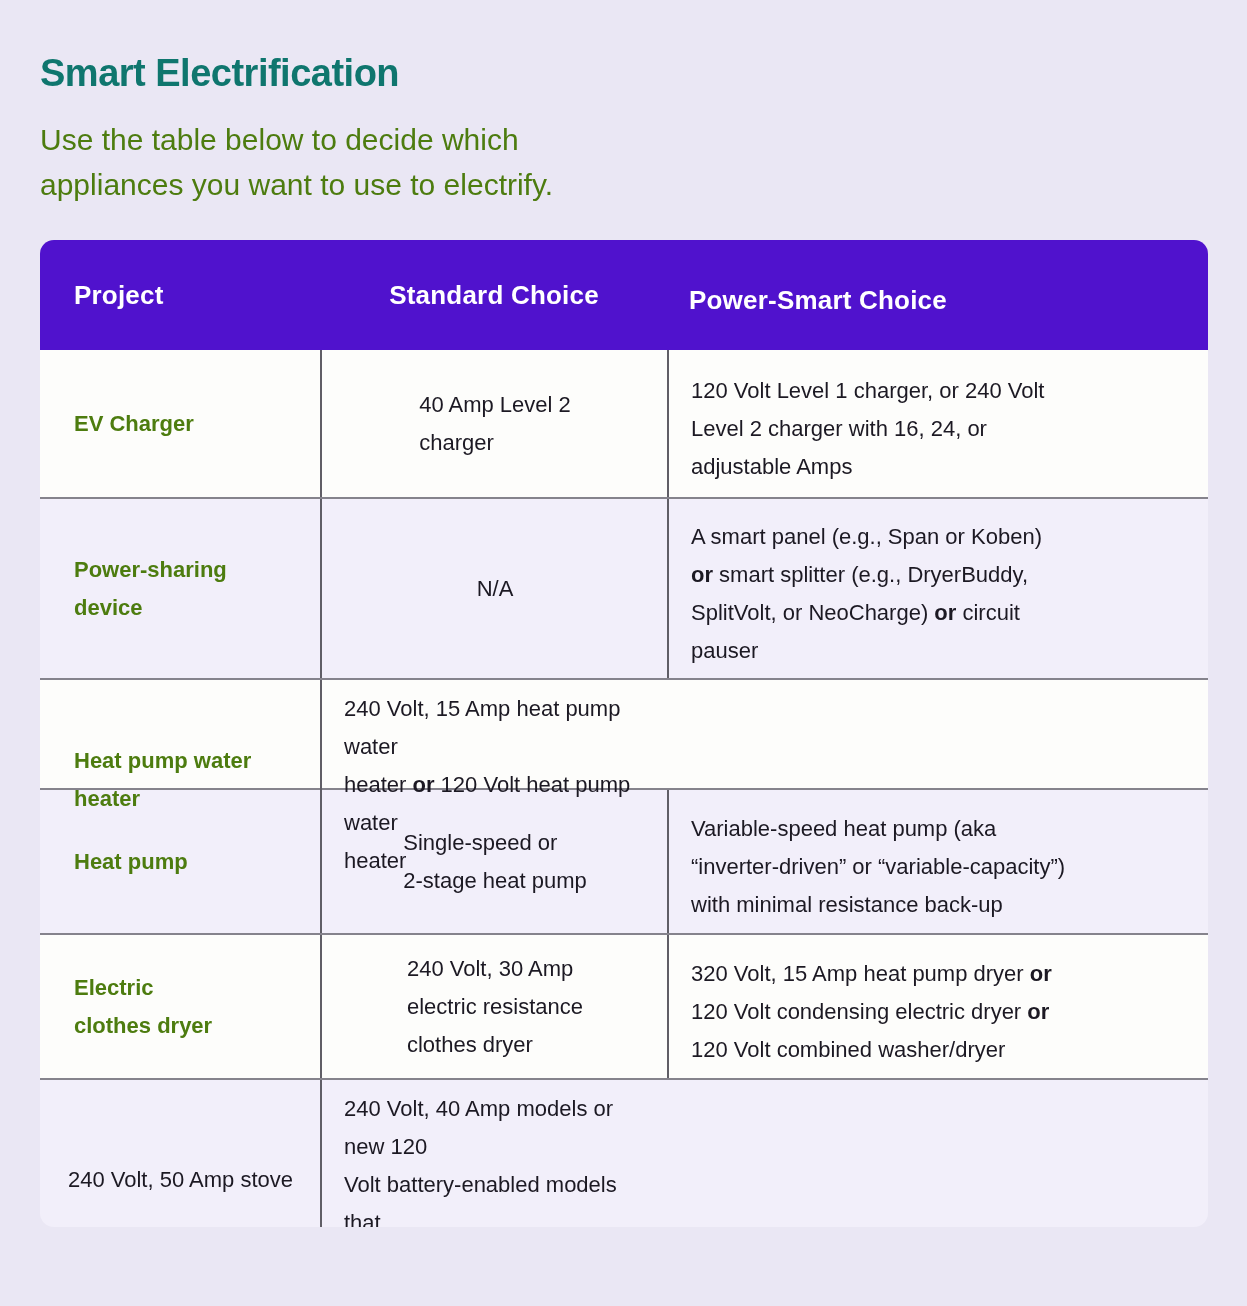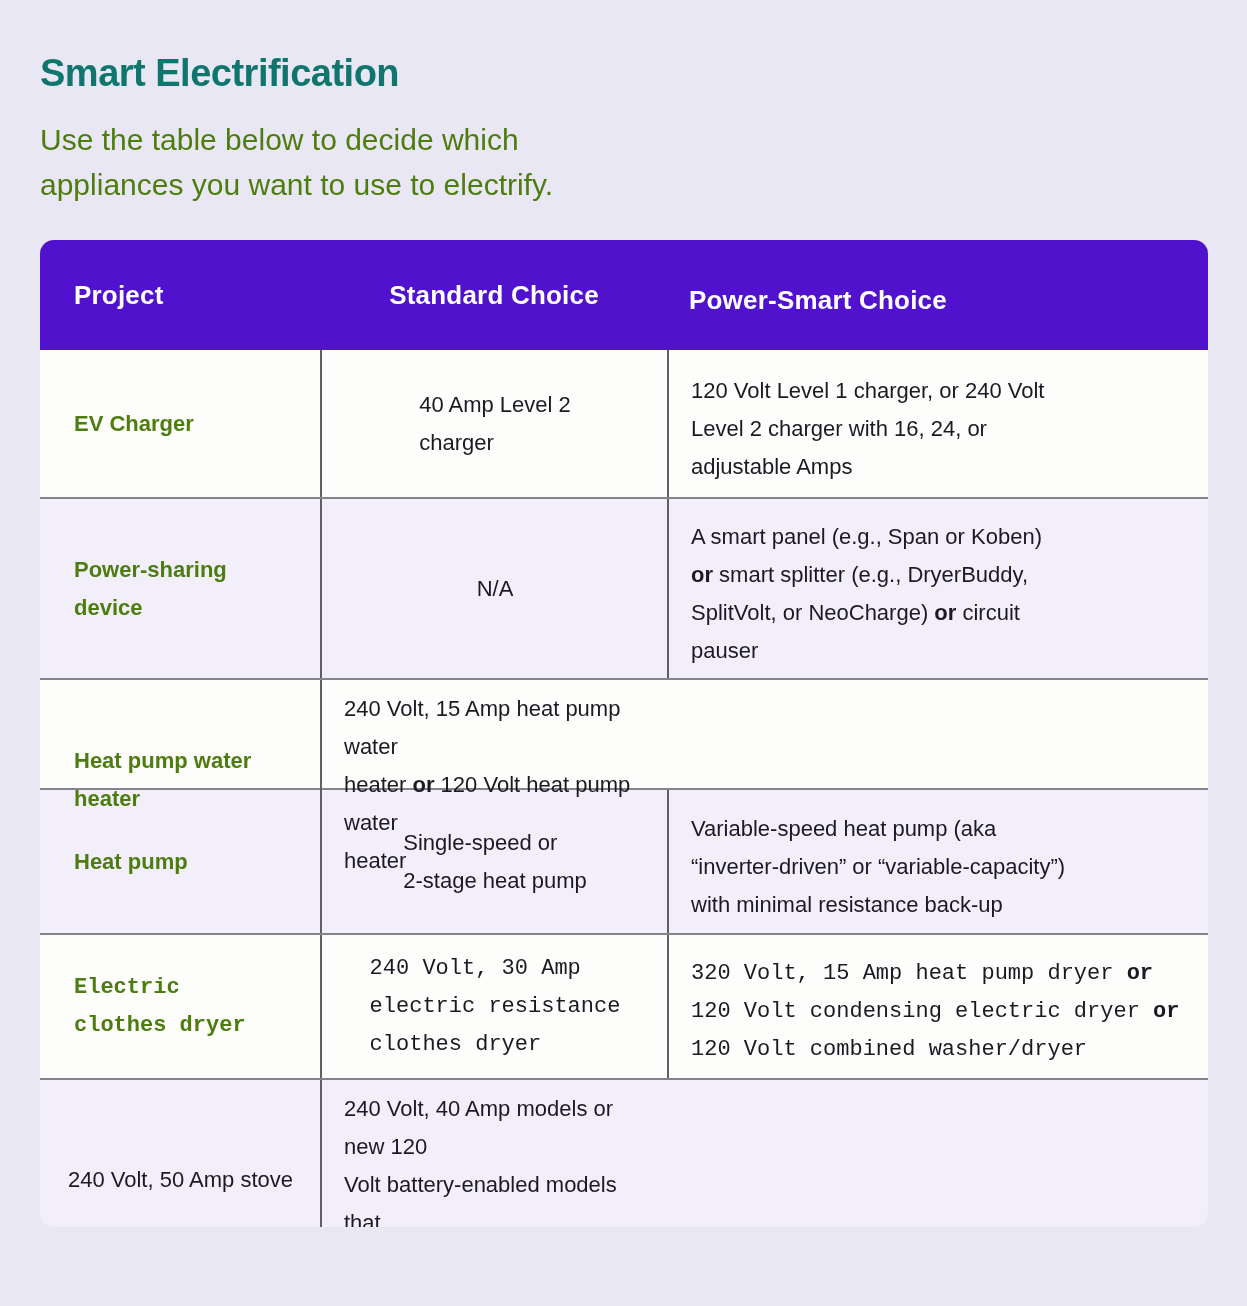--- a/index.html
+++ b/index.html
@@ -61,21 +61,21 @@
     font-weight: 700;
     letter-spacing: 0.2px;
   }
   .tbody .trow:nth-child(odd)  { background: var(--row-light, #fdfdfb); }
   .tbody .trow:nth-child(even) { background: var(--row-lavender, #f2effa); }
   .tbody .trow + .trow { border-top: 2px solid var(--row-divider, #85838c); }
   .tbody .trow:nth-child(1) { height: 147px; }
   .tbody .trow:nth-child(2) { height: 181px; }
   .tbody .trow:nth-child(3) { height: 110px; }
   .tbody .trow:nth-child(4) { height: 145px; }
-  .tbody .trow:nth-child(5) { height: 145px; font-family: Liberation Mono, monospace; }
+  .tbody .trow:nth-child(5) { height: 145px; }
   .tbody .trow:nth-child(6) { height: 149px; }
   .cell {
     display: flex;
     align-items: center;
     font-size: 22px;
     line-height: 38px;
   }
   .tbody .cell + .cell { border-left: 2px solid var(--column-divider, #605e66); }
   .cell-text { white-space: pre-line; }
   .c1 { padding: 10px 20px 10px 34px; }

